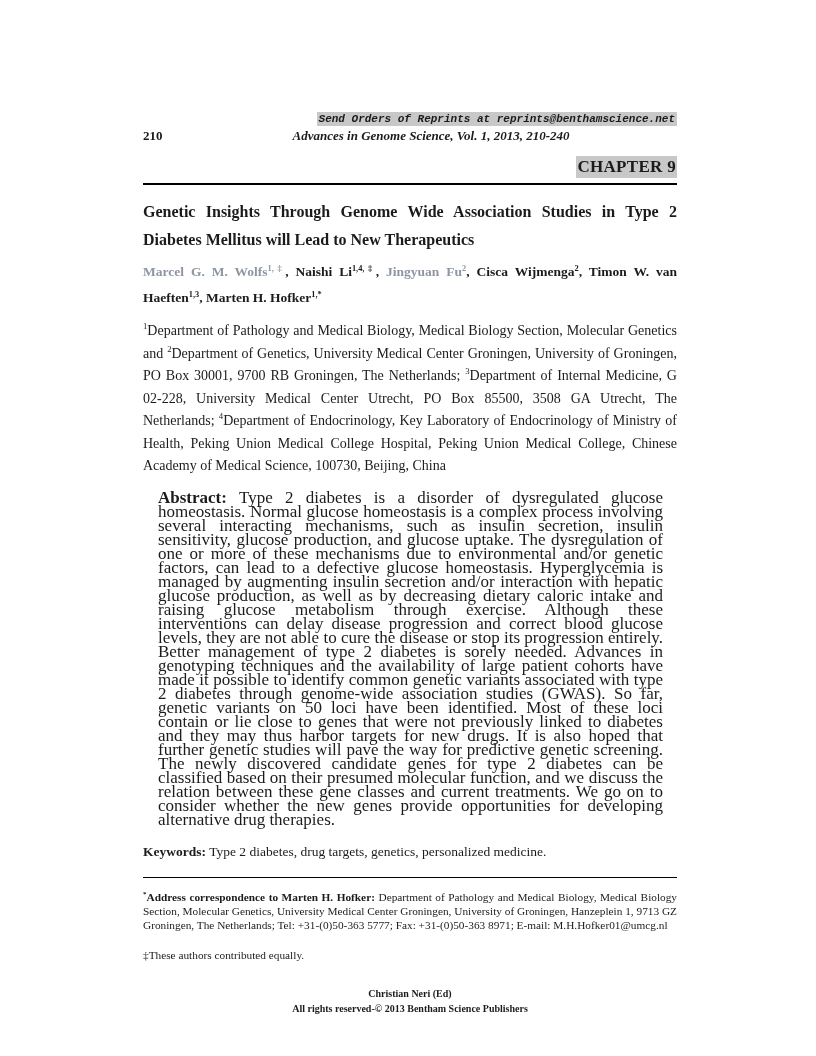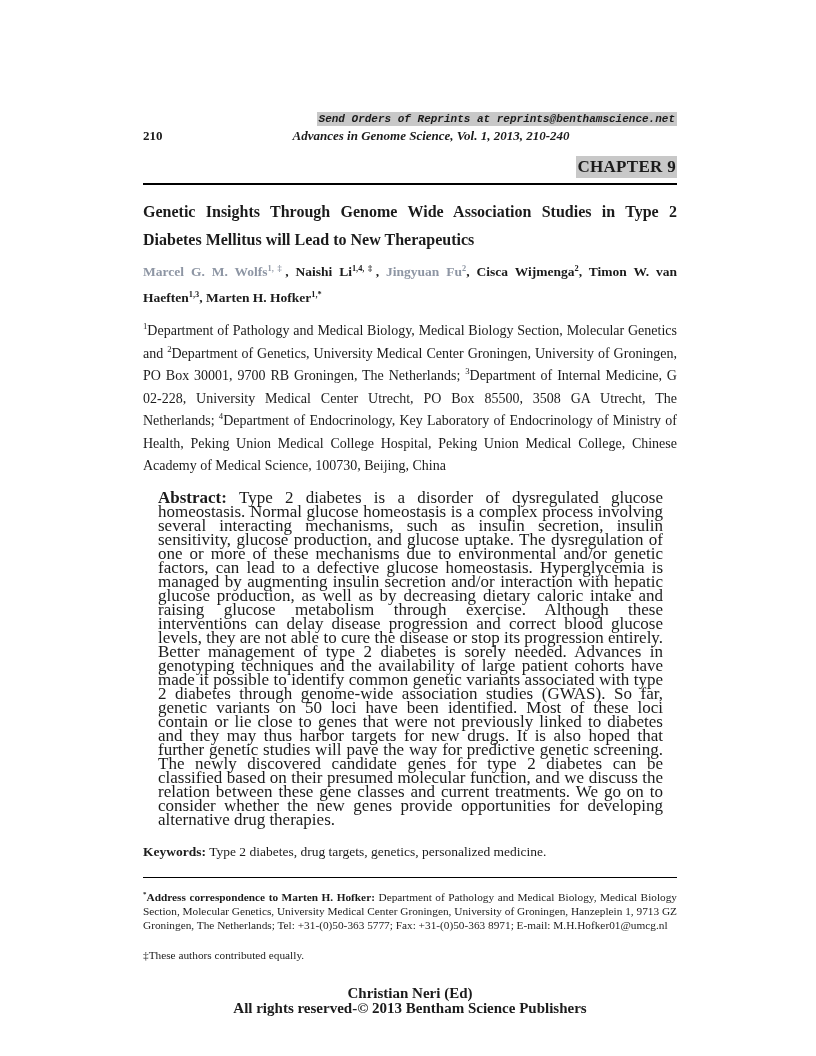--- a/index.html
+++ b/index.html
@@ -57,21 +57,21 @@
 
   .footnote-rule{border-top:1px solid #000;margin-top:15px;}
   .footnote{
     font-size:11.3px;line-height:14px;text-align:justify;margin:5px 0 0 0;
   }
   .footnote.first{margin-top:12px;}
   .footnote b{font-weight:bold;}
   .equal-note{margin-top:16px;}
 
   .footer{
-    text-align:center;font-size:15px;font-weight:bold;line-height:15px;
+    text-align:center;font-size:10px;font-weight:bold;line-height:15px;
     margin-top:24px;
   }
 </style>
 </head>
 <body>
 
 <div class="page">
 
   <div class="reprint-row">
     <span class="notice">Send Orders of Reprints at reprints@benthamscience.net</span>

